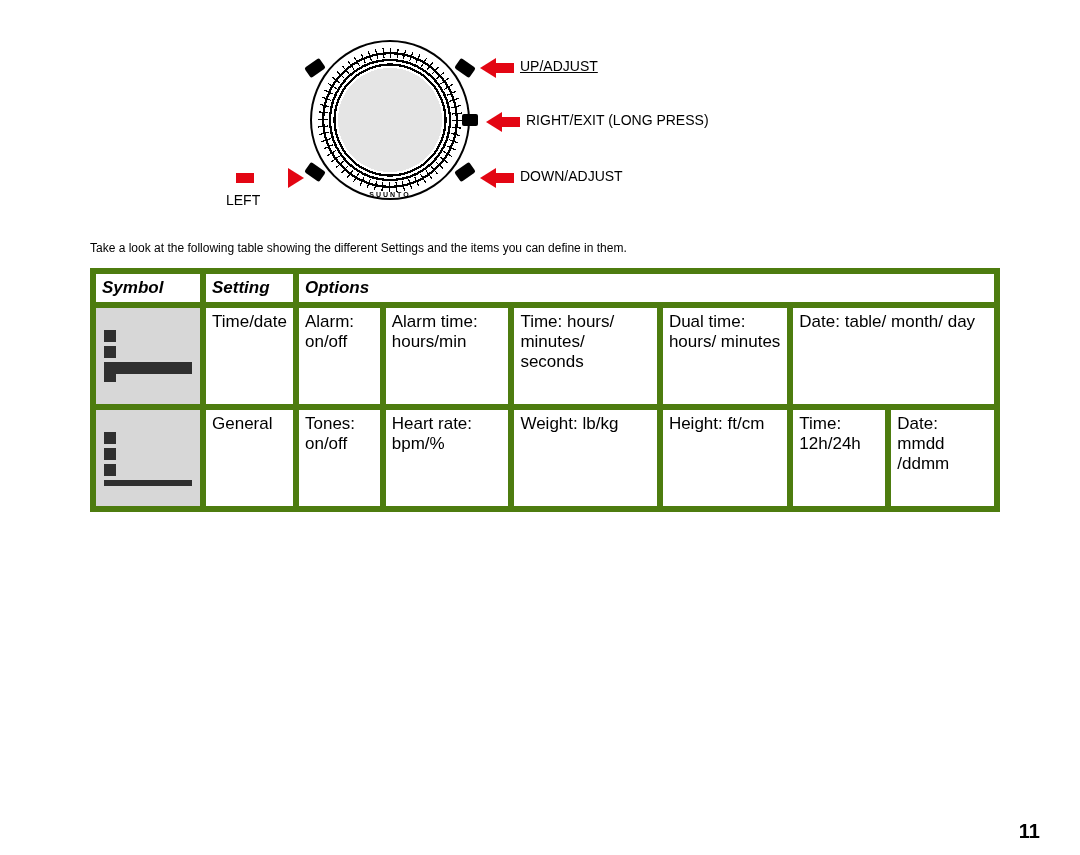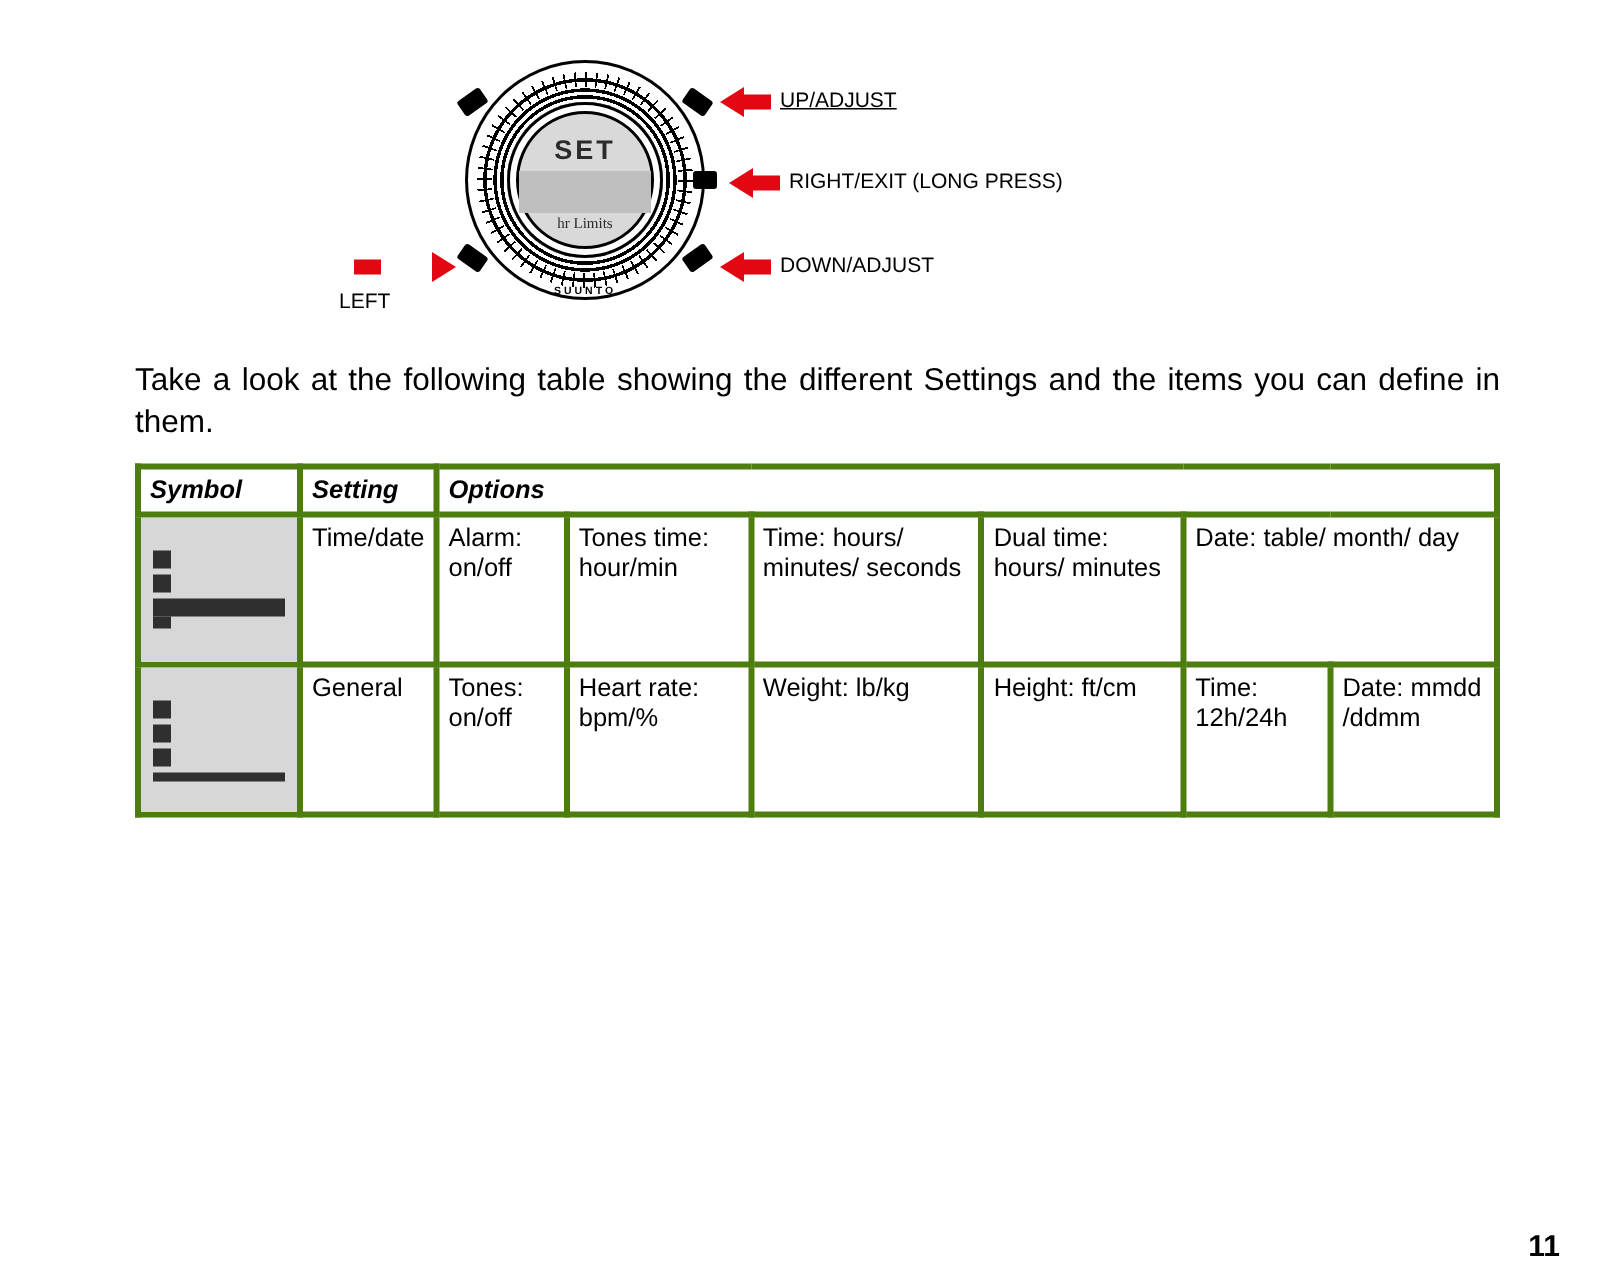--- a/index.html
+++ b/index.html
@@ -94,34 +94,34 @@
   .arrow .head{width:0;height:0;position:absolute;}
   .arrow.left-point .head{border-top:10px solid transparent;border-bottom:10px solid transparent;border-right:16px solid #e30613;}
   .arrow.left-point .shaft{height:10px;width:18px;left:16px;top:5px;}
   .arrow.right-point .head{border-top:10px solid transparent;border-bottom:10px solid transparent;border-left:16px solid #e30613;}
   .arrow.right-point .shaft{height:10px;width:18px;right:16px;top:5px;}
 
   .dlabel{position:absolute;font-size:14px;color:#000;white-space:nowrap;}
 
   
   .intro{
-    font-size:21px;
+    font-size:12px;
     line-height:1.35;
     text-align:justify;
     margin: 8px 0 12px 0;
   }
 
   
   table.settings{
     width:100%;
     border-collapse:collapse;
     font-size:17px;
   }
   table.settings th, table.settings td{
-    border:4px solid #4d7c0f;
+    border:6px solid #4d7c0f;
     padding:4px 6px 4px 6px;
     vertical-align:top;
     text-align:left;
   }
   table.settings th{
     font-weight:bold;
     font-style:italic;
   }
   table.settings td.symcell{
     padding:0;height:96px;width:104px;
@@ -141,25 +141,20 @@
 </style>
 </head>
 <body>
 
 <div class="page">
 
   <div class="diagram">
     <div class="watch">
       <div class="bezel"></div>
       <div class="ticks"></div>
-      <div class="face">
-        <div class="set">SET</div>
-        <div class="band"></div>
-        <div class="hrl">hr Limits</div>
-      </div>
       <div class="brand">SUUNTO</div>
       <div class="wbtn tl"></div>
       <div class="wbtn tr"></div>
       <div class="wbtn bl"></div>
       <div class="wbtn br"></div>
       <div class="wbtn mr"></div>
     </div>
 
     <div class="arrow left-point" style="left:300px;top:18px;">
       <div class="head"></div>
@@ -205,21 +200,21 @@
           <div class="sym-icon">
             <div class="bar" style="left:0;top:0;width:12px;height:12px;"></div>
             <div class="bar" style="left:0;top:16px;width:12px;height:12px;"></div>
             <div class="bar" style="left:0;top:32px;width:12px;height:12px;"></div>
             <div class="bar" style="left:12px;top:32px;width:76px;height:12px;"></div>
             <div class="bar" style="left:0;top:44px;width:12px;height:8px;"></div>
           </div>
         </td>
         <td>Time/date</td>
         <td>Alarm: on/off</td>
-        <td>Tones time: hour/min</td>
+        <td>Alarm time: hours/min</td>
         <td>Time: hours/ minutes/ seconds</td>
         <td>Dual time: hours/ minutes</td>
         <td colspan="2">Date: table/ month/ day</td>
       </tr>
 
       <tr>
         <td class="symcell">
           <div class="sym-icon">
             <div class="bar" style="left:0;top:0;width:12px;height:12px;"></div>
             <div class="bar" style="left:0;top:16px;width:12px;height:12px;"></div>

